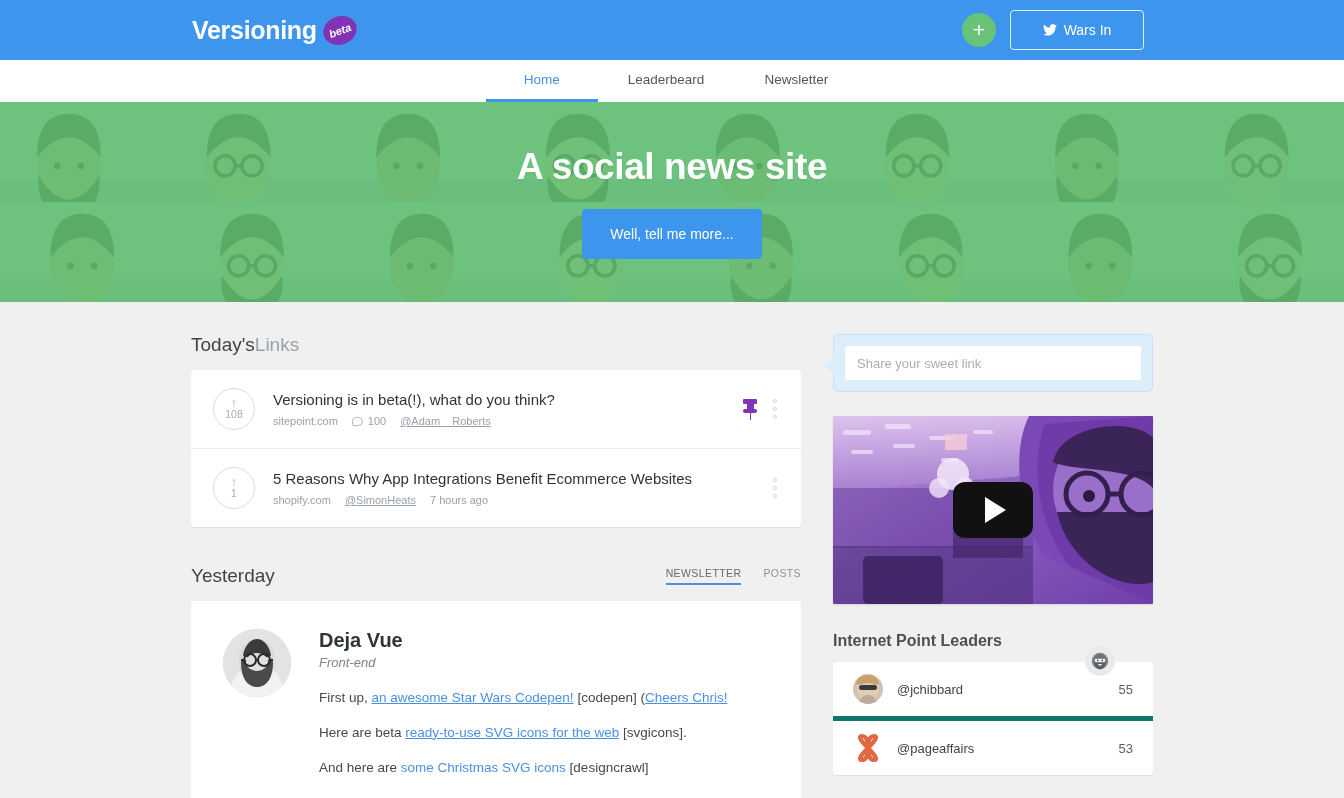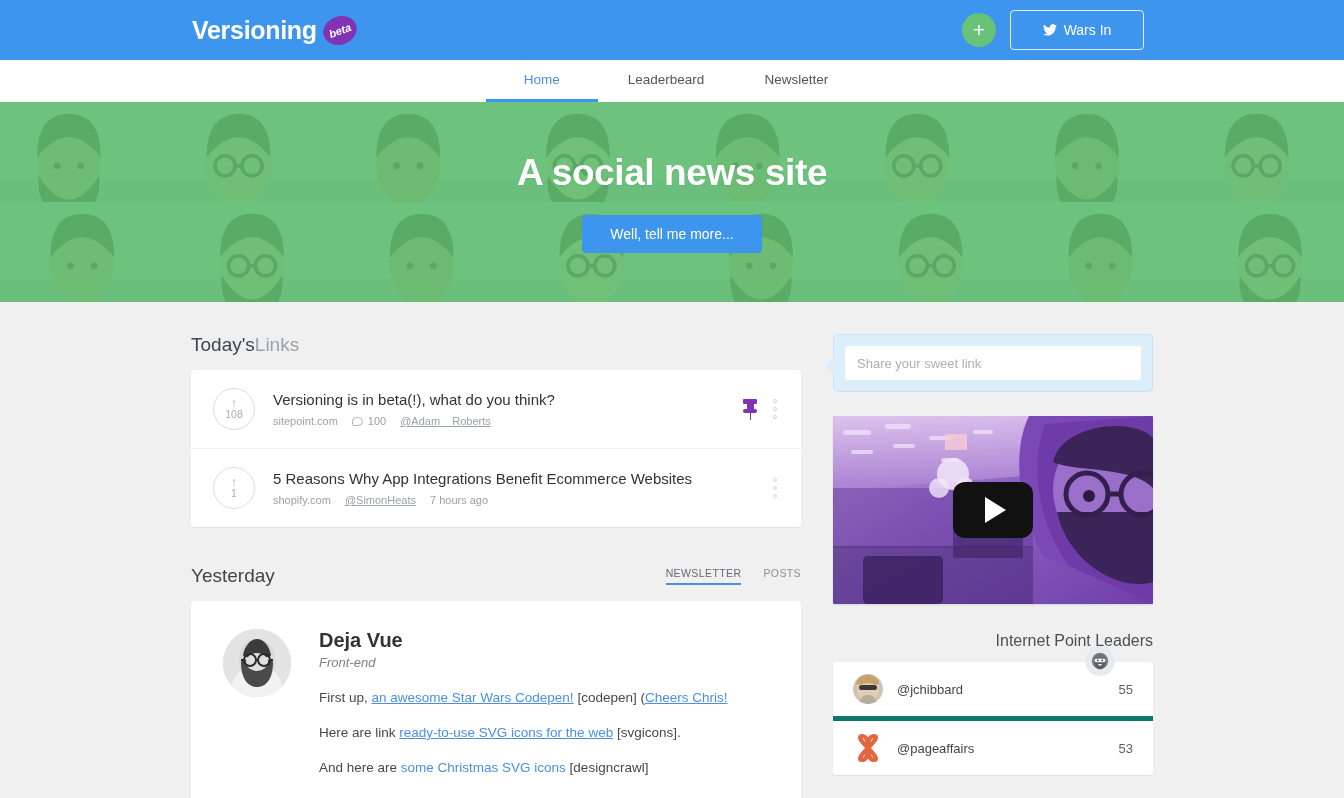--- a/index.html
+++ b/index.html
@@ -87,21 +87,21 @@
   }
   .hero-content { position: relative; z-index: 3; text-align: center; }
   .hero-title {
     color: #fff; font-size: 37px; font-weight: bold;
     line-height: 1.18; letter-spacing: -0.4px;
     text-shadow: 0 1px 2px rgba(0,0,0,0.06);
   }
   .hero-cta {
     margin-top: 20px; display: inline-block;
     background: #3d95ed; color: #fff; border: none;
-    padding: 0 28px; height: 38px; border-radius: 4px;
+    padding: 0 28px; height: 50px; border-radius: 4px;
     font-size: 14px; cursor: pointer;
     font-family: "Liberation Sans", sans-serif;
   }
 
   
   .main {
     display: flex; gap: 32px;
     padding: 32px 0 0 0;
     width: 962px; margin: 0 auto;
   }
@@ -242,22 +242,22 @@
     background: #111; display: flex; align-items: center; justify-content: center;
   }
   .play-tri {
     width: 0; height: 0; margin-left: 4px;
     border-left: 21px solid #fff;
     border-top: 13px solid transparent;
     border-bottom: 13px solid transparent;
   }
 
   .leaders-title {
-    margin-top: 28px; text-align: right;
-    font-size: 16px; color: #4a5055;
+    margin-top: 28px; text-align: left;
+    font-size: 16px; color: #4a5055; font-weight: bold;
   }
   .leaders-card {
     margin-top: 12px; background: #fff; border-radius: 3px;
     box-shadow: 0 1px 1px rgba(0,0,0,0.07); position: relative;
   }
   .beard-badge {
     position: absolute; right: 38px; top: -16px;
     width: 30px; height: 30px; border-radius: 50%;
     background: #e9eaeb; display: flex; align-items: center; justify-content: center;
   }
@@ -639,21 +639,21 @@
           <circle cx="41" cy="31" r="6" fill="none" stroke="#2a2a2a" stroke-width="2"></circle>
           <path d="M33 31h2" stroke="#2a2a2a" stroke-width="2"></path>
           <path d="M21 31h-3M47 31h3" stroke="#2a2a2a" stroke-width="2"></path>
         </svg>
       </div>
       <div class="nl-main">
         <div class="nl-title">Deja Vue</div>
         <div class="nl-sub">Front-end</div>
         <div class="nl-body" id="nl-body">
             <p><span>First up, </span><a>an awesome Star Wars Codepen!</a><span> [codepen] (</span><a>Cheers Chris!</a></p>
-            <p><span>Here are link </span><a>ready-to-use SVG icons for the web</a><span> [svgicons].</span></p>
+            <p><span>Here are beta </span><a>ready-to-use SVG icons for the web</a><span> [svgicons].</span></p>
             <p><span>And here are </span><a class="plain">some Christmas SVG icons</a><span> [designcrawl]</span></p>
           </div>
       </div>
     </div>
 
   </div>
 
   <div class="col-right">
 
     <div class="share-bubble">

